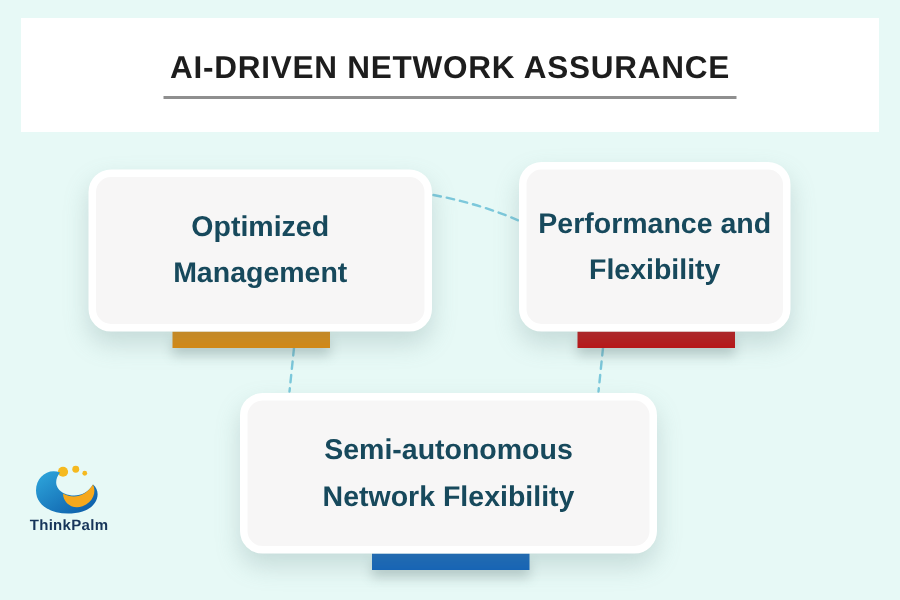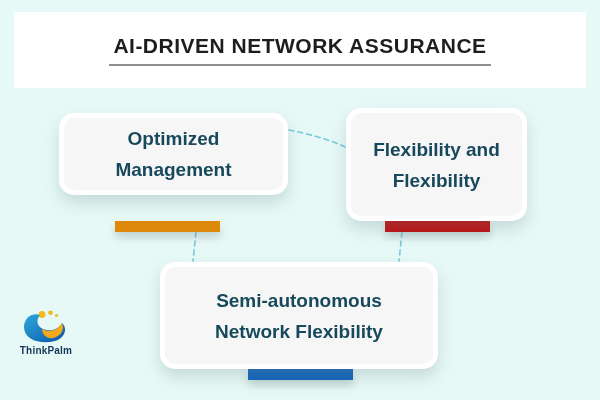--- a/index.html
+++ b/index.html
@@ -22,21 +22,21 @@
   .card{
     position:absolute;box-sizing:border-box;
     background:#f7f6f6;border:5px solid #ffffff;border-radius:15px;
     box-shadow:0 8px 16px rgba(110,145,145,.28);
     display:flex;align-items:center;justify-content:center;text-align:center;
     z-index:2;
   }
   .card-label{
     font-size:19px;font-weight:700;line-height:31px;color:#17495c;
   }
-  .card1{left:59px;top:113px;width:229px;height:82px;}
+  .card1{left:59px;top:113px;width:229px;height:108px;}
   .card2{left:346px;top:108px;width:181px;height:113px;}
   .card3{left:160px;top:262px;width:278px;height:107px;}
   
   .accent-bar{
     position:absolute;width:105px;height:11px;z-index:1;
     box-shadow:0 5px 8px rgba(90,115,115,.30);
   }
   .bar1{left:115px;top:221px;}
   .bar2{left:385px;top:221px;}
   .bar3{left:248px;top:369px;}
@@ -68,21 +68,21 @@
   <div class="card card1" style="background: rgb(247, 246, 246);">
     <div class="card-label" style="color: rgb(23, 73, 92);">
       <span>Optimized</span><br>
       <span>Management</span>
     </div>
   </div>
   <div class="accent-bar bar1" style="background: rgb(221, 136, 10);"></div>
 
   <div class="card card2" style="background: rgb(247, 246, 246);">
     <div class="card-label" style="color: rgb(23, 73, 92);">
-      <span>Flexibility and</span><br>
+      <span>Performance and</span><br>
       <span>Flexibility</span>
     </div>
   </div>
   <div class="accent-bar bar2" style="background: rgb(191, 10, 12);"></div>
 
   <div class="card card3" style="background: rgb(247, 246, 246);">
     <div class="card-label" style="color: rgb(23, 73, 92);">
       <span>Semi-autonomous</span><br>
       <span>Network Flexibility</span>
     </div>

